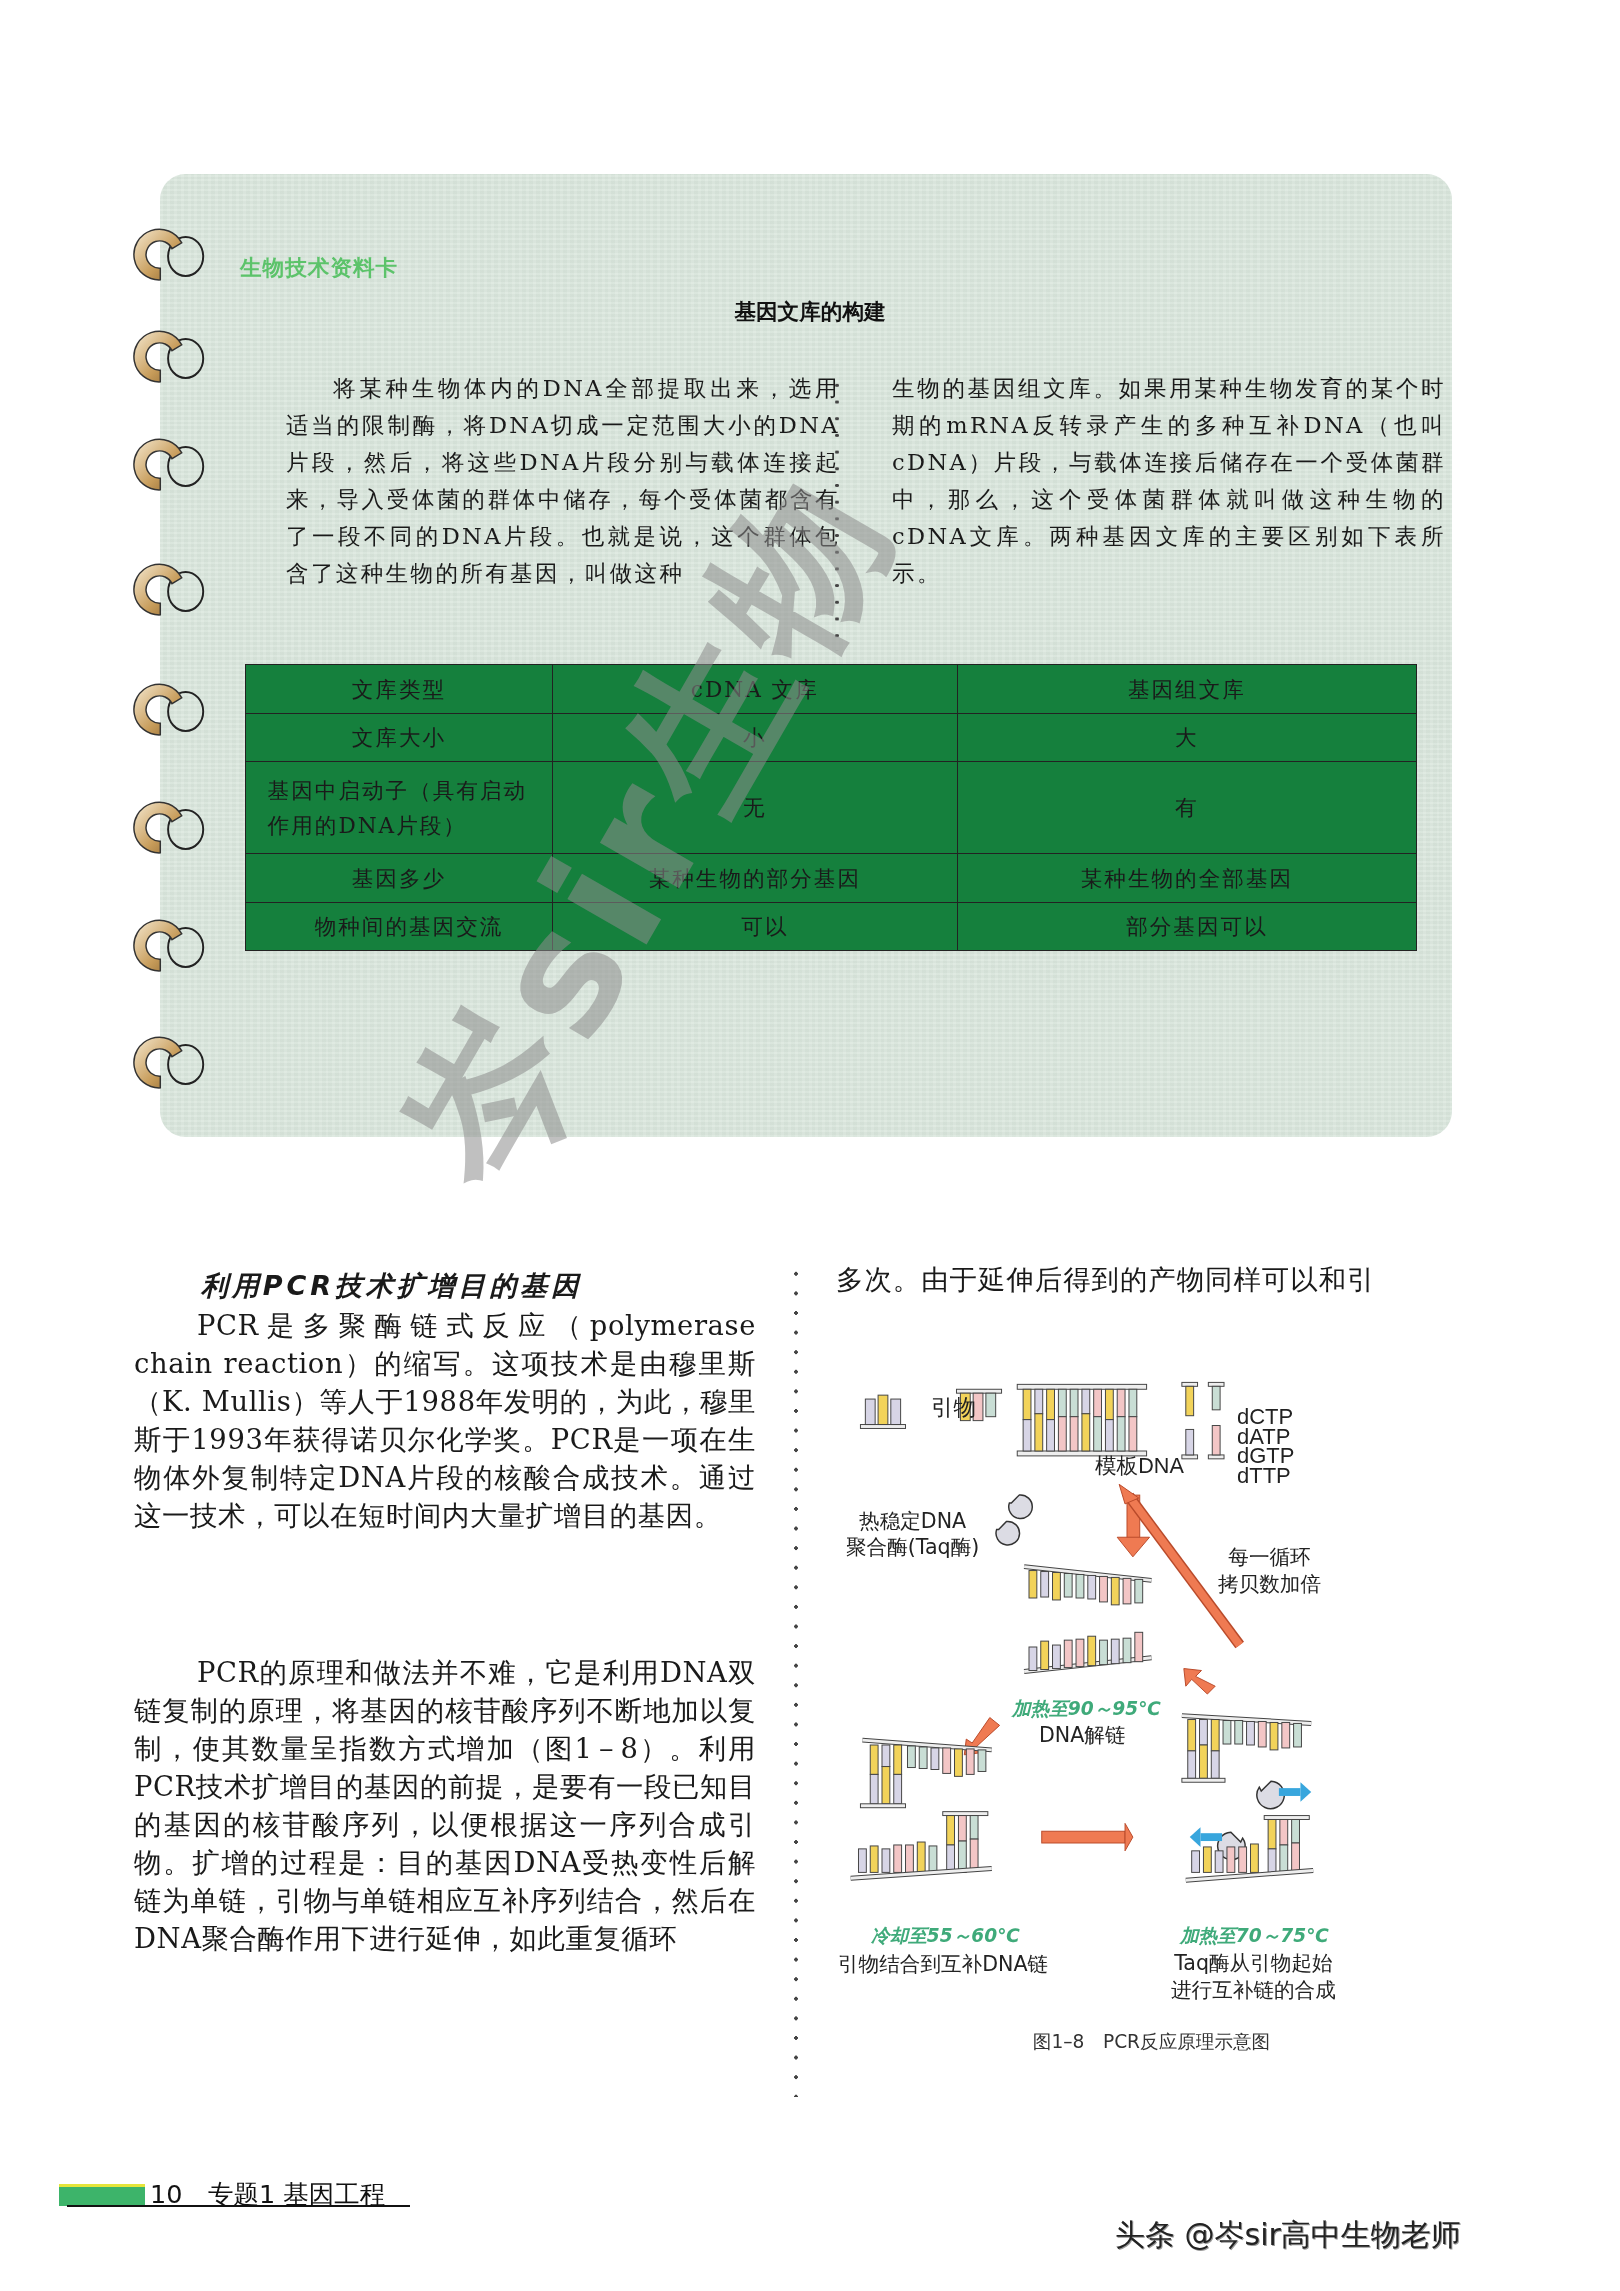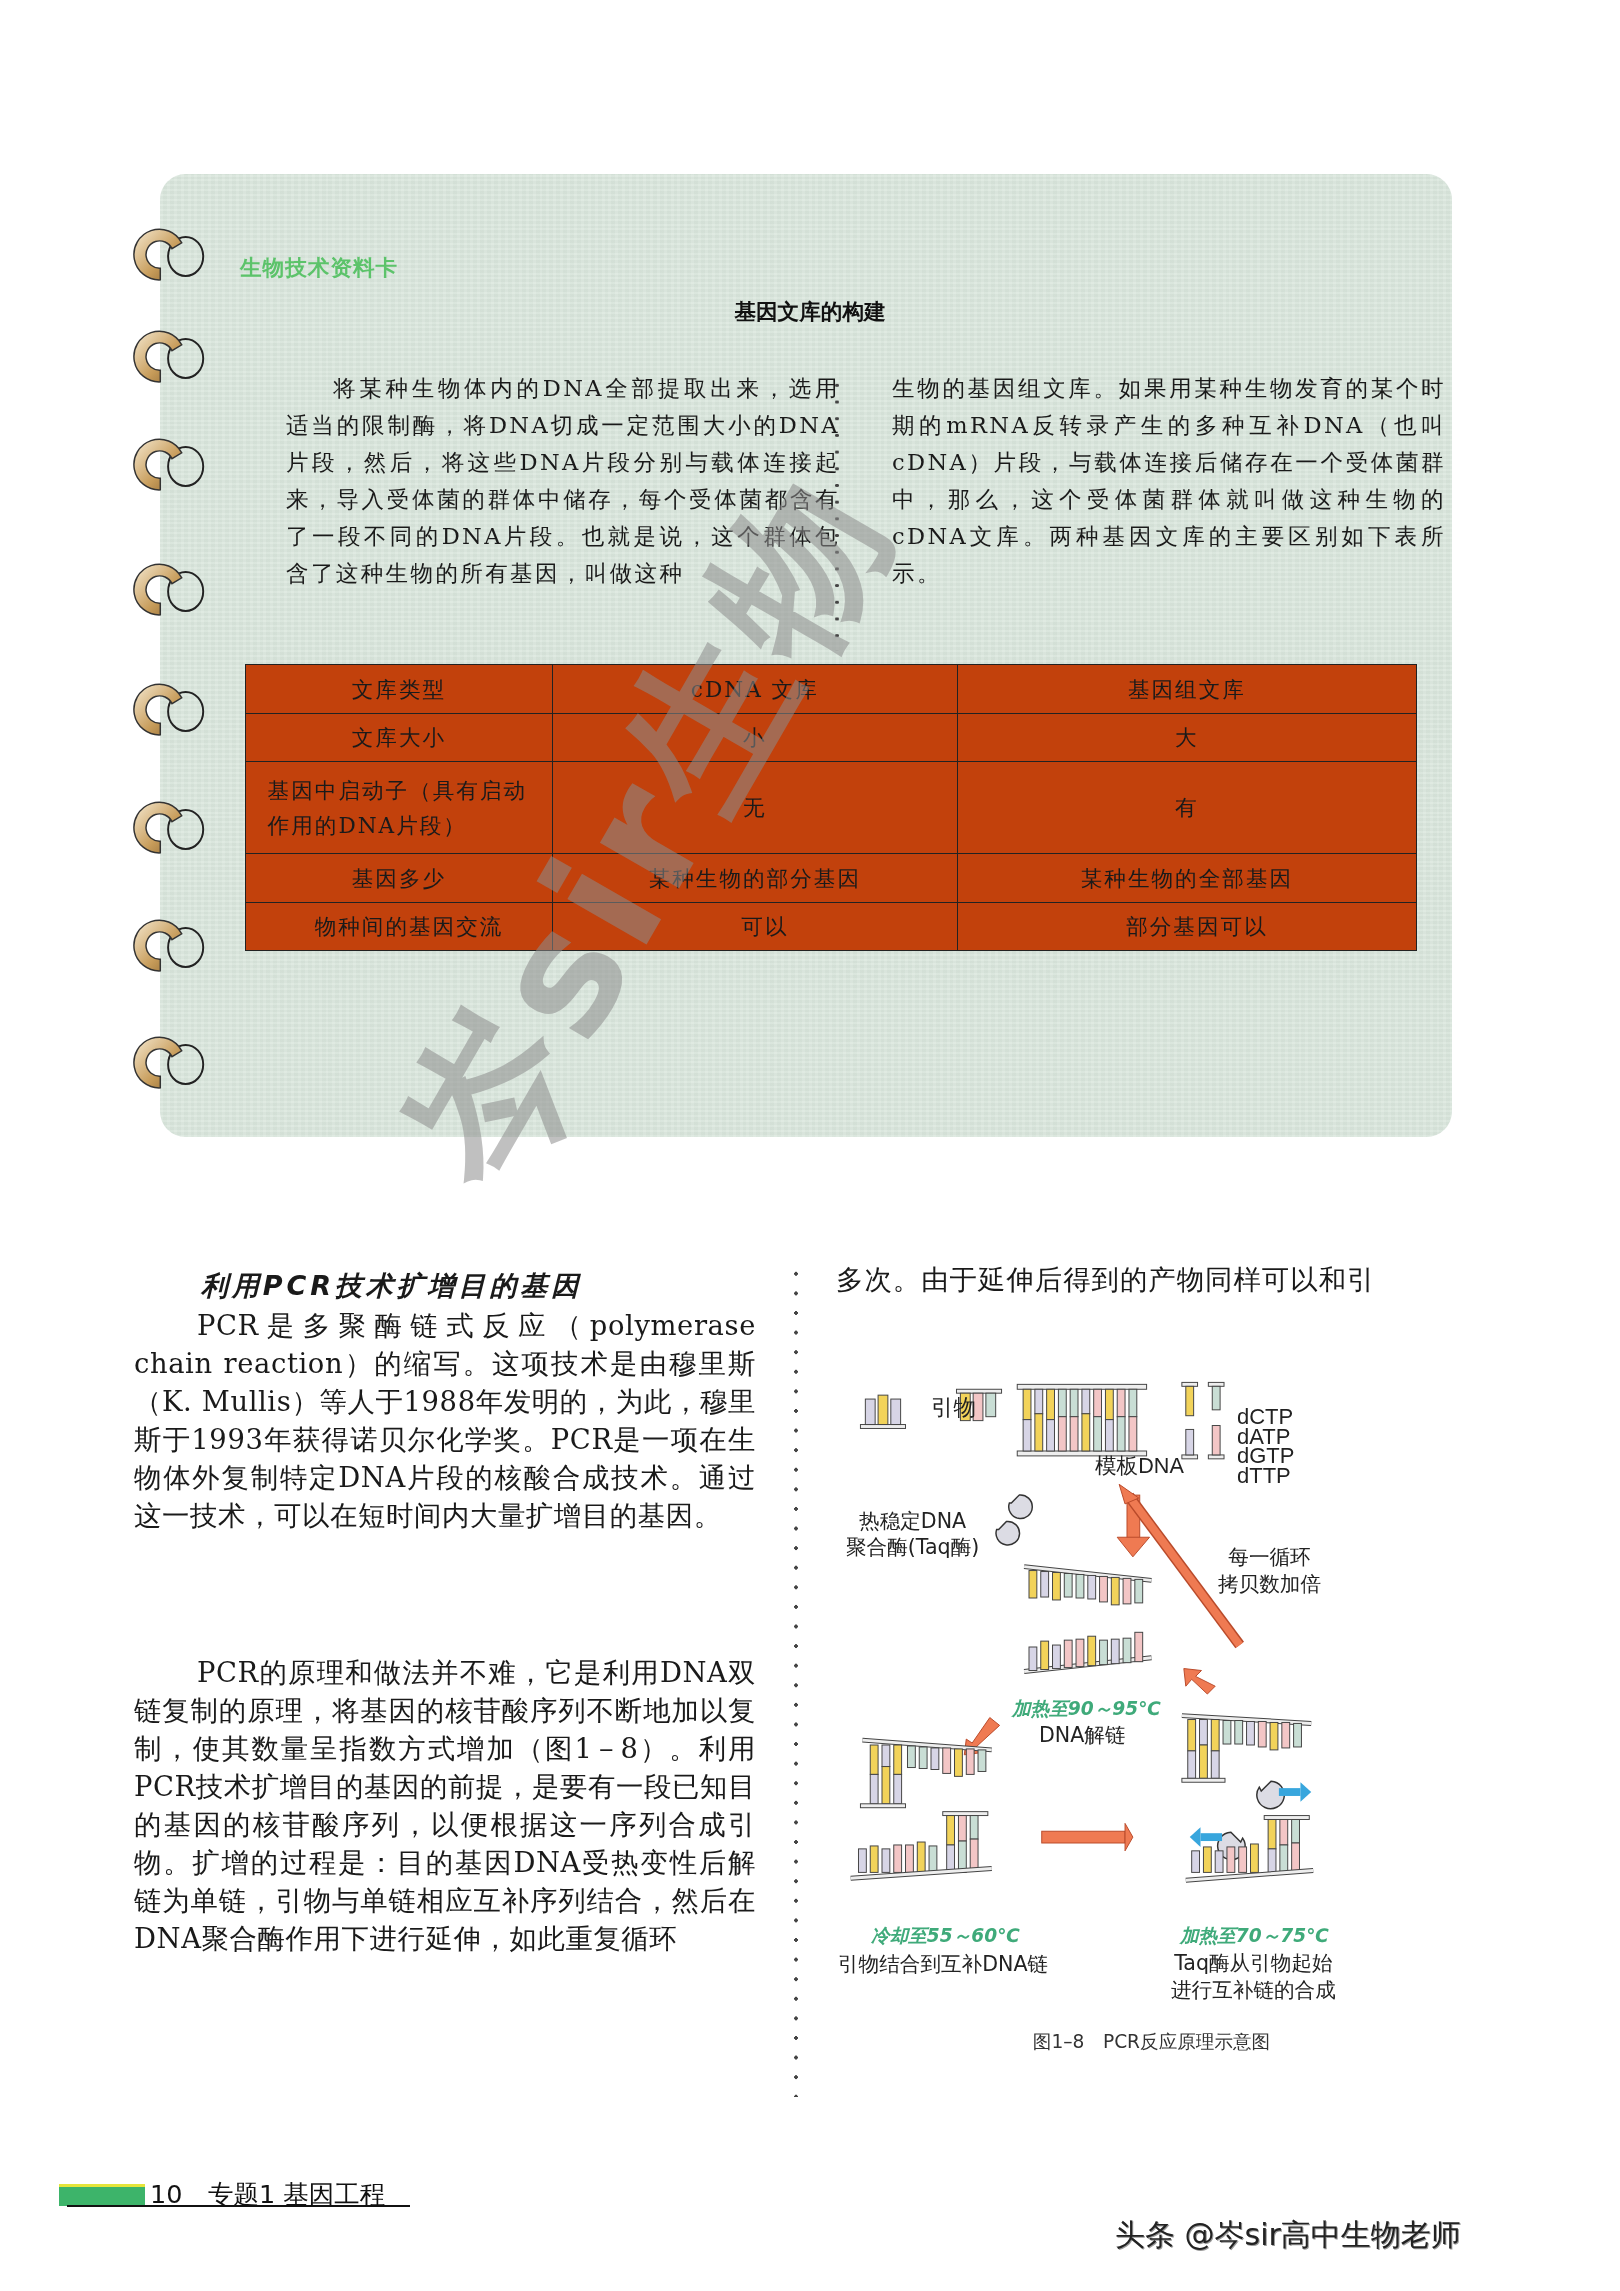--- a/index.html
+++ b/index.html
@@ -33,21 +33,21 @@
     .card-col.left { left:245px; text-indent:47px; }
     .card-col.right { left:851px; }
     .card-sep {
       position:absolute; left:835px; top:377px; height:274px; width:3.9px;
       background-image:radial-gradient(circle,#444 1.6px,transparent 2px);
       background-size:3.9px 16.7px;
     }
     
     table.lib {
       position:absolute; left:245px; top:664px; width:1172px;
-      border-collapse:collapse; background:#c2410c;
+      border-collapse:collapse; background:#15803d;
       font-size:21.6px; letter-spacing:2px;
     }
     table.lib td, table.lib th {
       border:1.5px solid #222; text-align:center; vertical-align:middle;
       font-weight:normal; padding:0 5.9px;
     }
     table.lib th { height:48px; }
     table.lib tr.r1 td { height:47px; }
     table.lib tr.r2 td { height:91px; }
     table.lib tr.r3 td { height:91px; }

